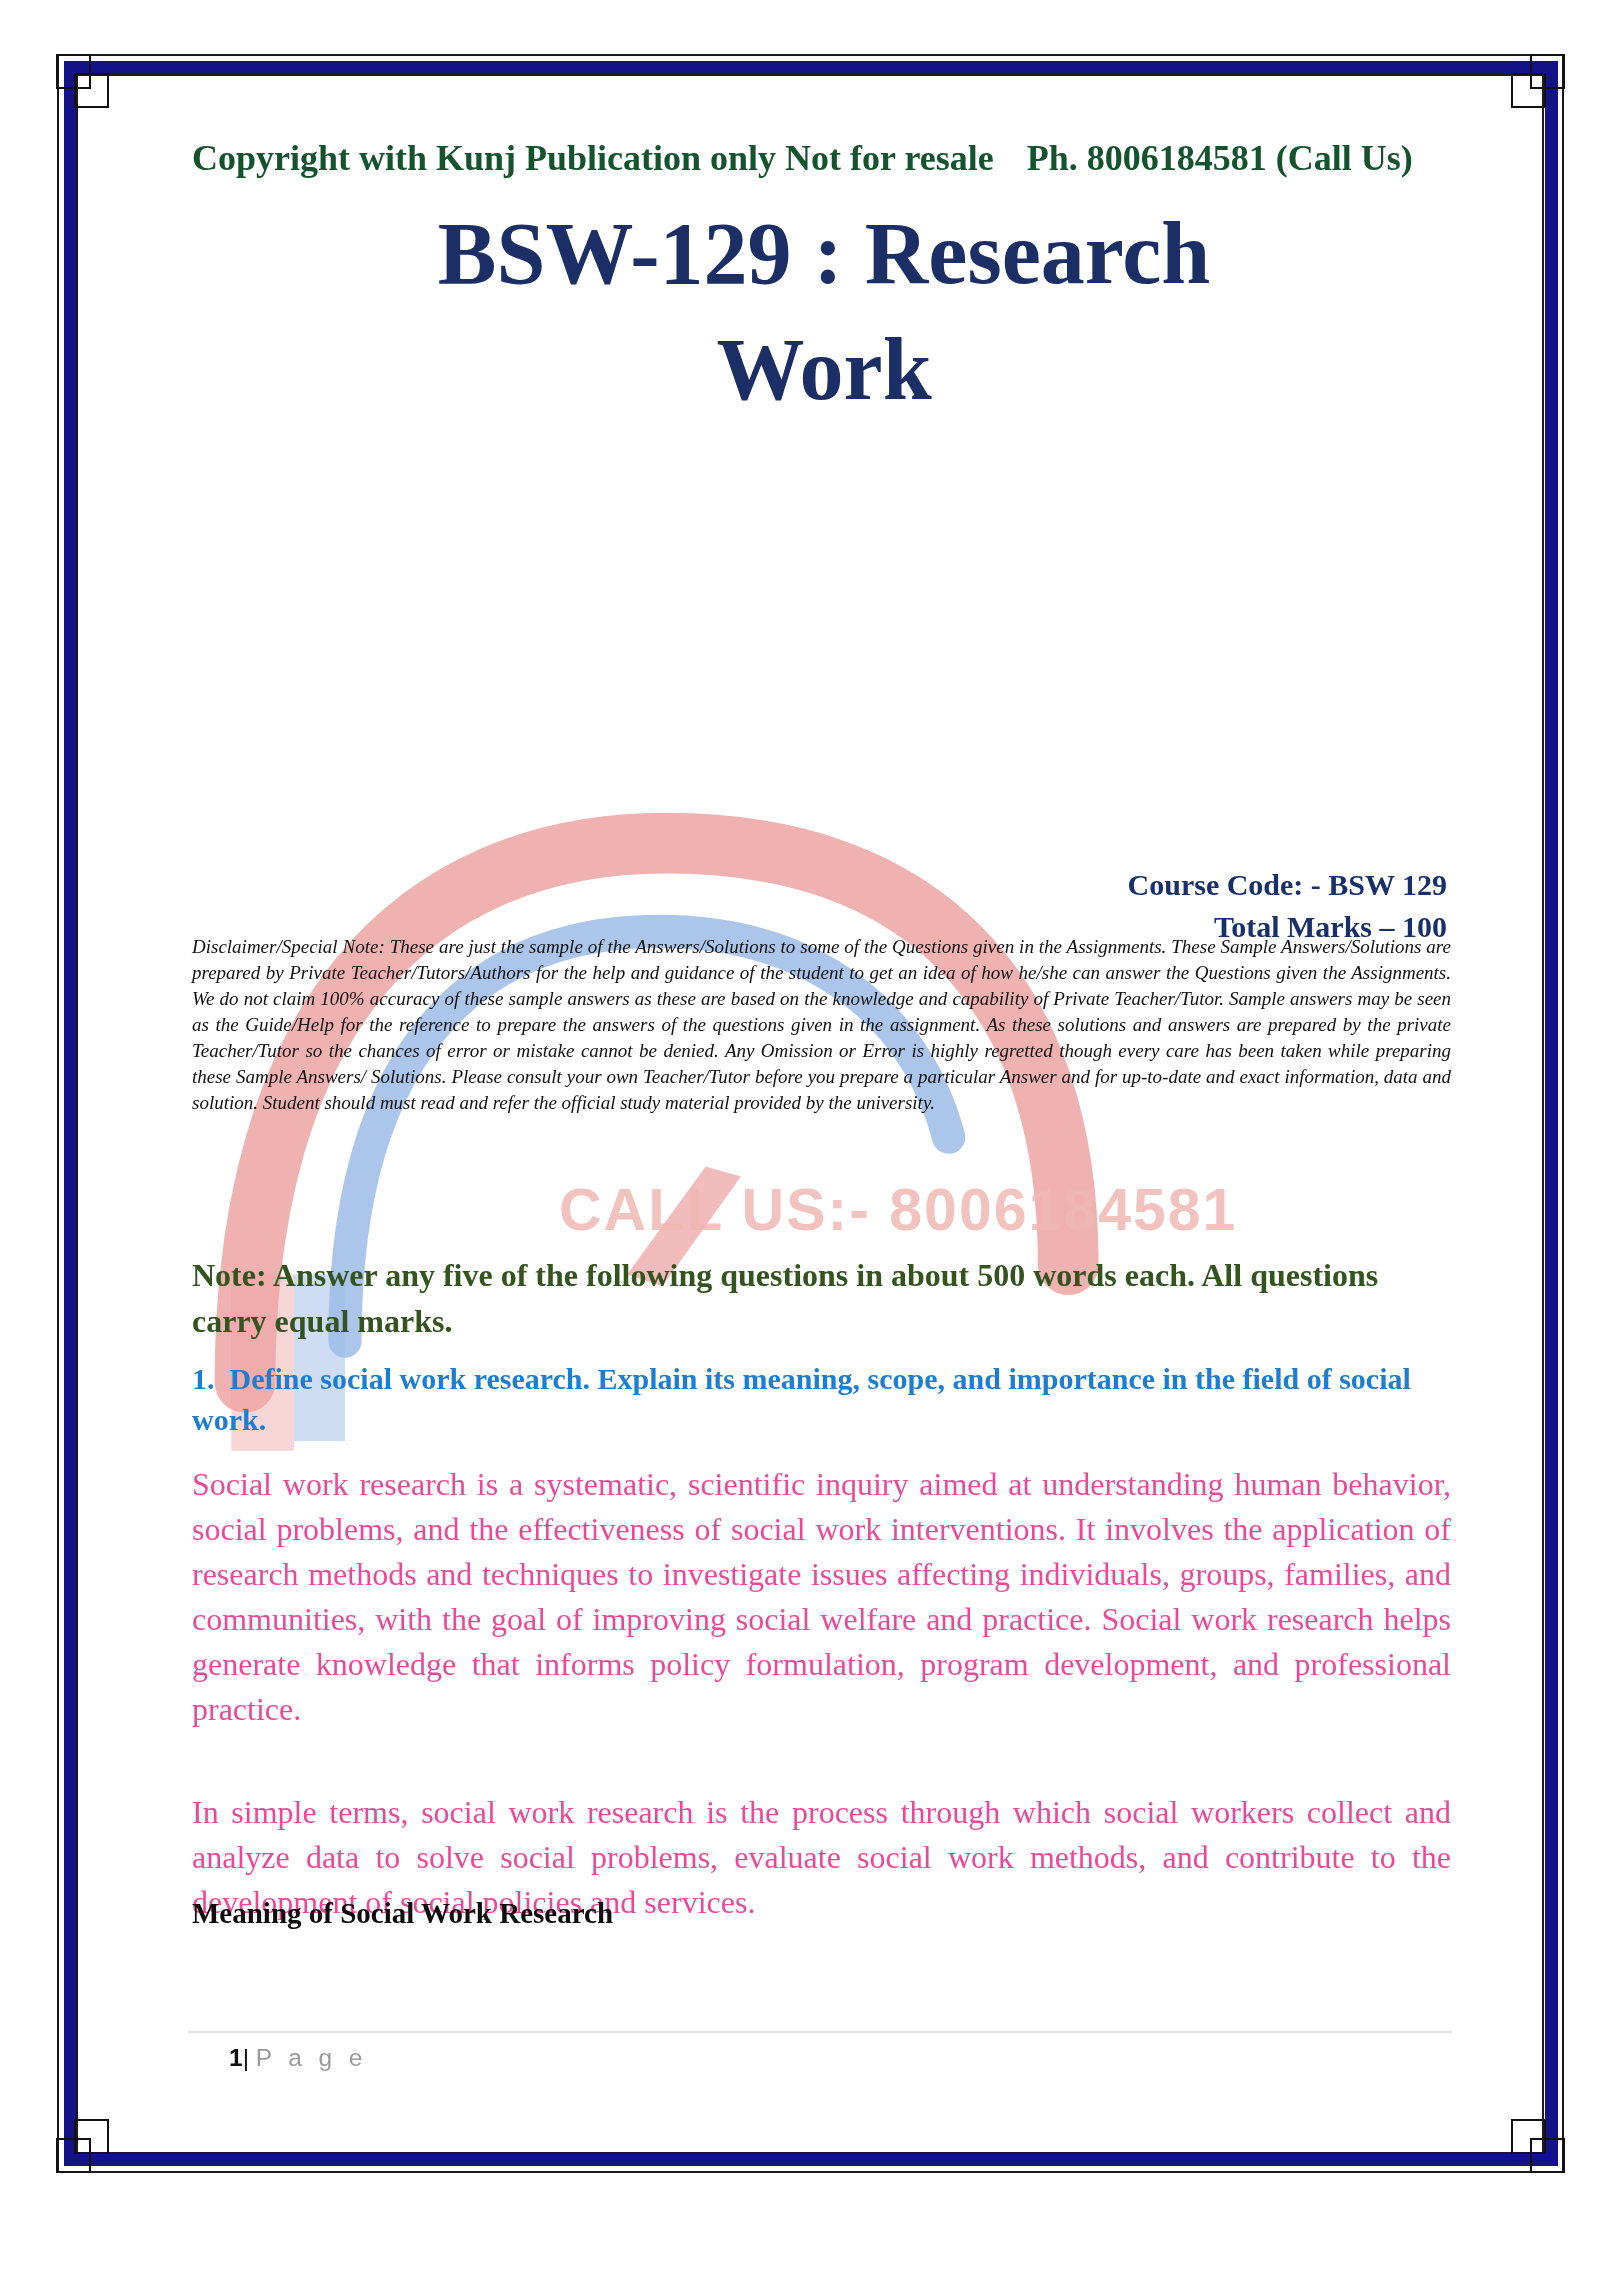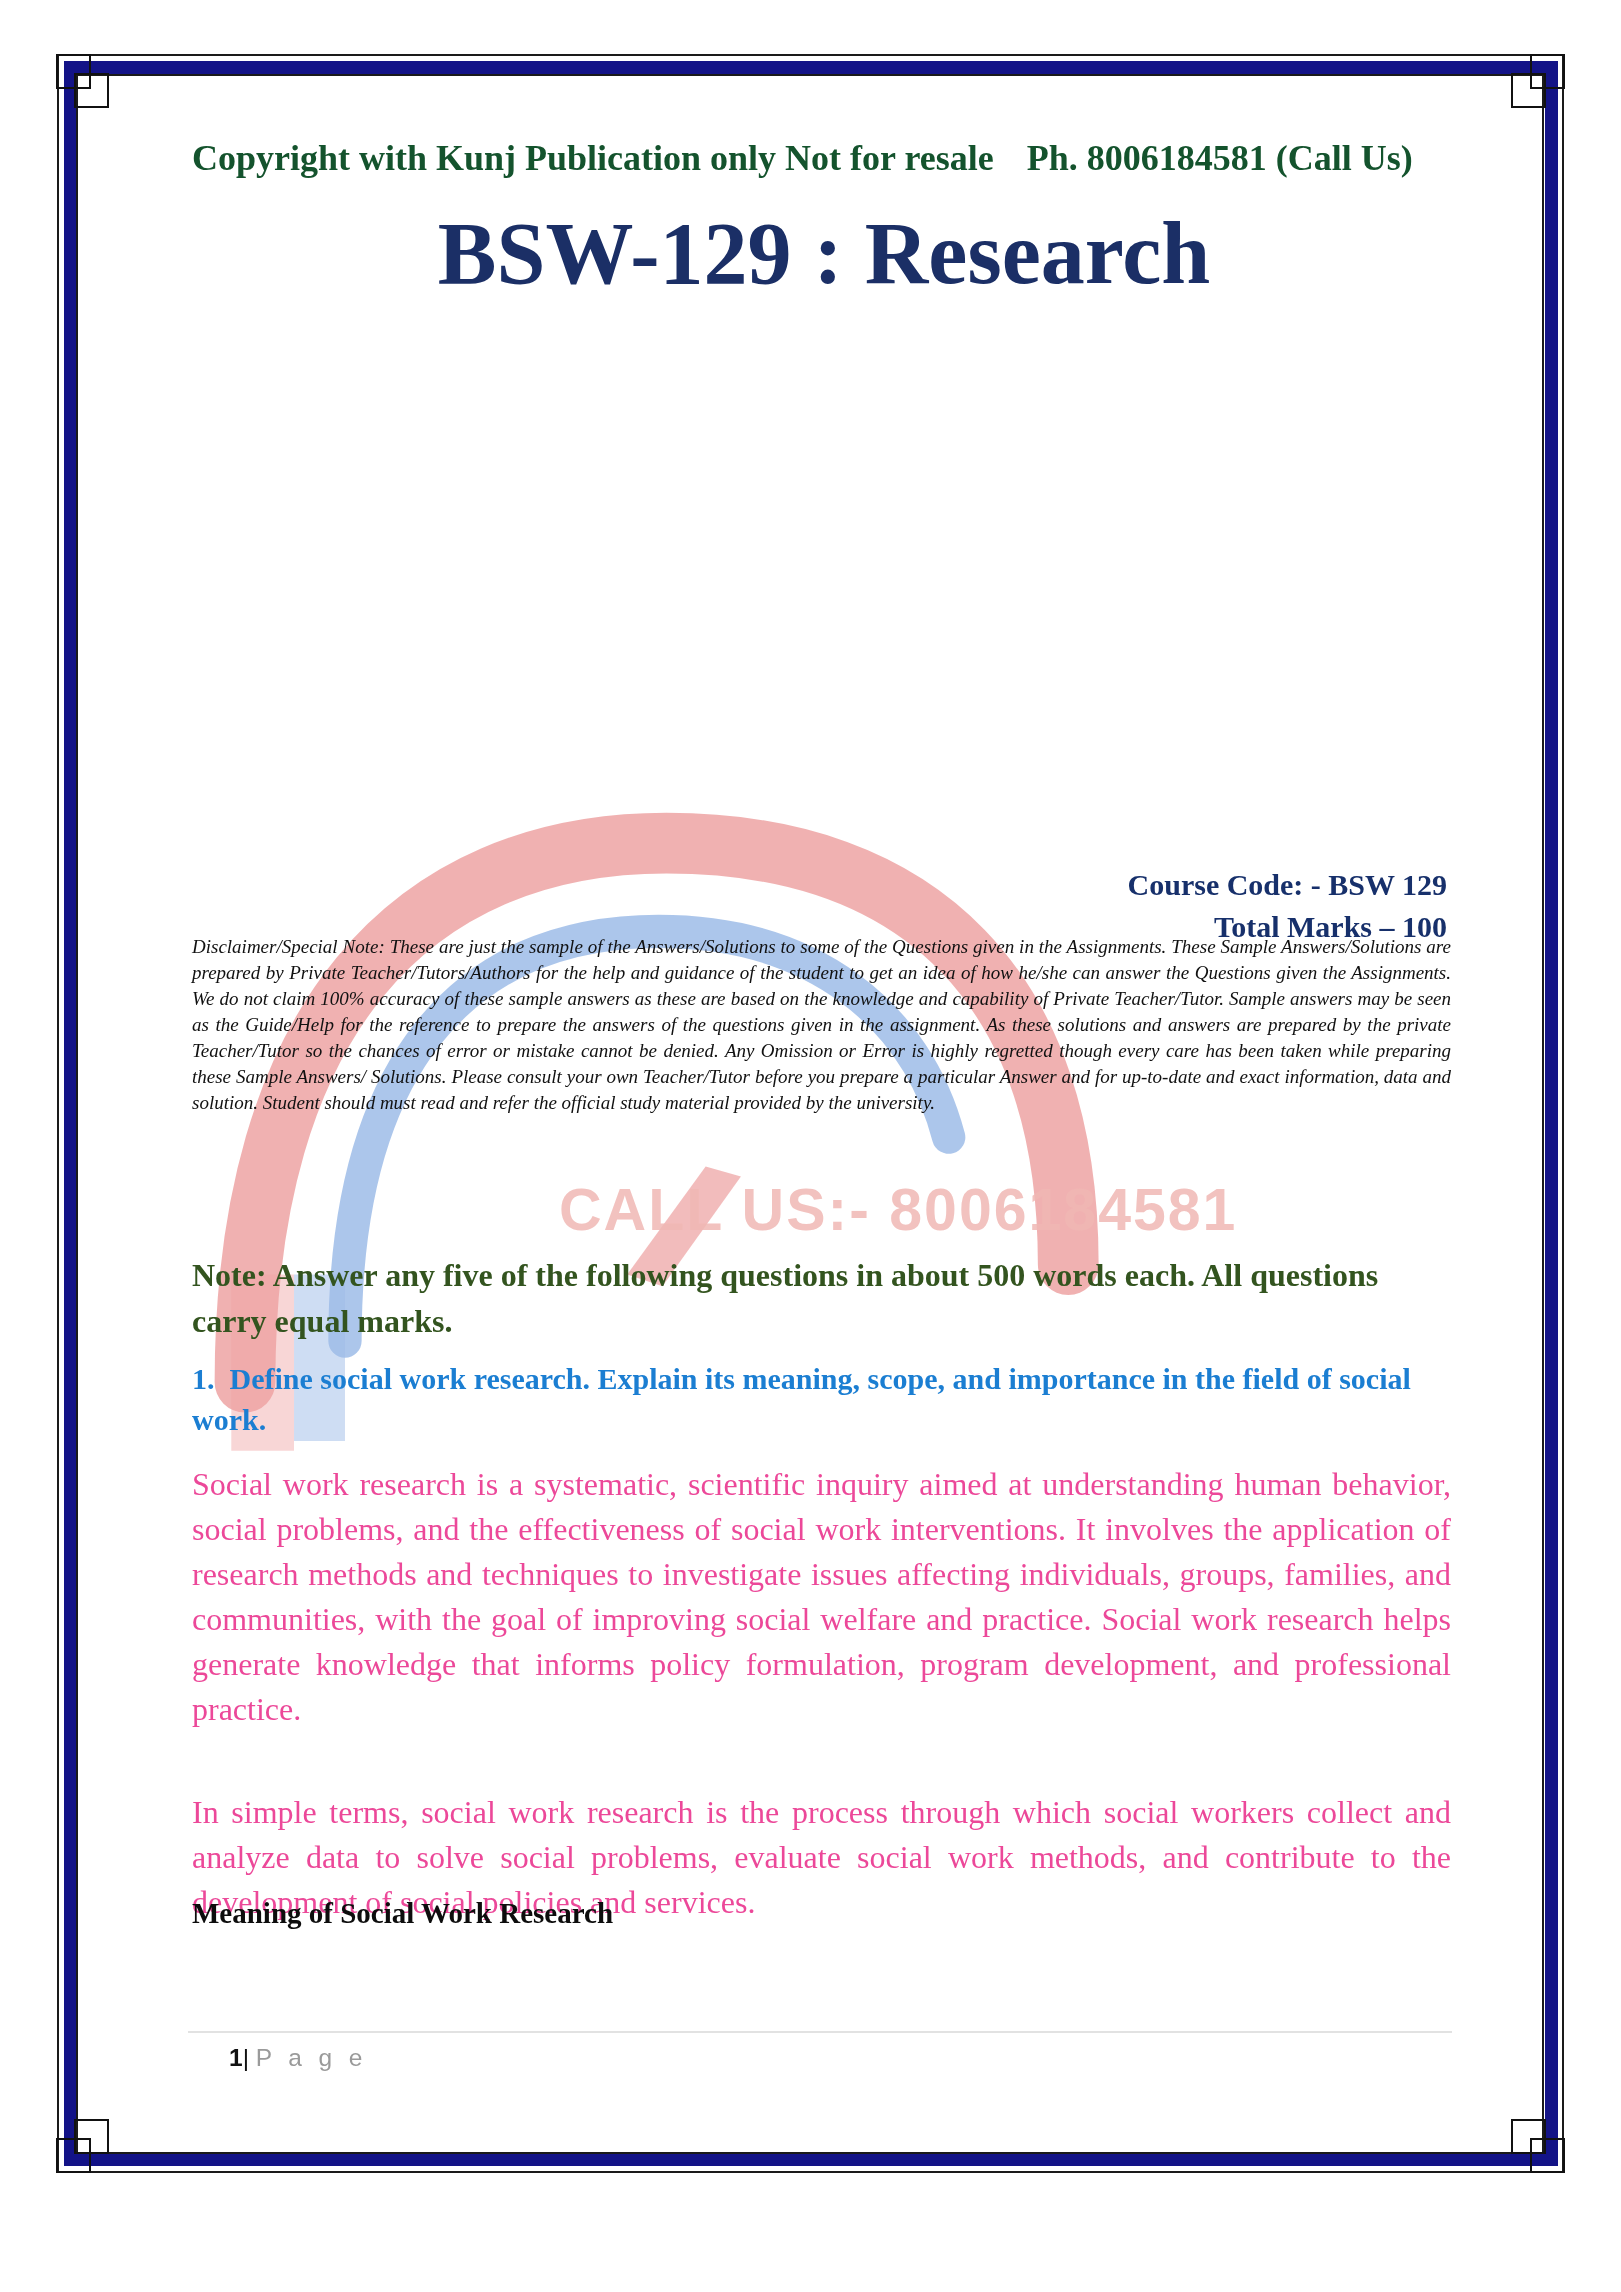--- a/index.html
+++ b/index.html
@@ -262,20 +262,21 @@
 <div class="corner br-b"></div>
 
 <div class="content">
 
   <div class="copyright-line">
     <span>Copyright with Kunj Publication only Not for resale</span><span class="gap"></span><span>Ph. 8006184581 (Call Us)</span>
   </div>
 
   <div class="doc-title">
     <div>BSW-129 : Research</div>
+    <div>Work</div>
   </div>
 
   <div class="course-meta">
     <div>Course Code: - BSW 129</div>
     <div>Total Marks – 100</div>
   </div>
 
   <div class="disclaimer">Disclaimer/Special Note: These are just the sample of the Answers/Solutions to some of the Questions given in the Assignments. These Sample Answers/Solutions are prepared by Private Teacher/Tutors/Authors for the help and guidance of the student to get an idea of how he/she can answer the Questions given the Assignments. We do not claim 100% accuracy of these sample answers as these are based on the knowledge and capability of Private Teacher/Tutor. Sample answers may be seen as the Guide/Help for the reference to prepare the answers of the questions given in the assignment. As these solutions and answers are prepared by the private Teacher/Tutor so the chances of error or mistake cannot be denied. Any Omission or Error is highly regretted though every care has been taken while preparing these Sample Answers/ Solutions. Please consult your own Teacher/Tutor before you prepare a particular Answer and for up-to-date and exact information, data and solution. Student should must read and refer the official study material provided by the university.</div>
 
   <div class="note-block">Note: Answer any  five  of the following questions in about  500 words  each.  All questions carry equal marks.</div>

